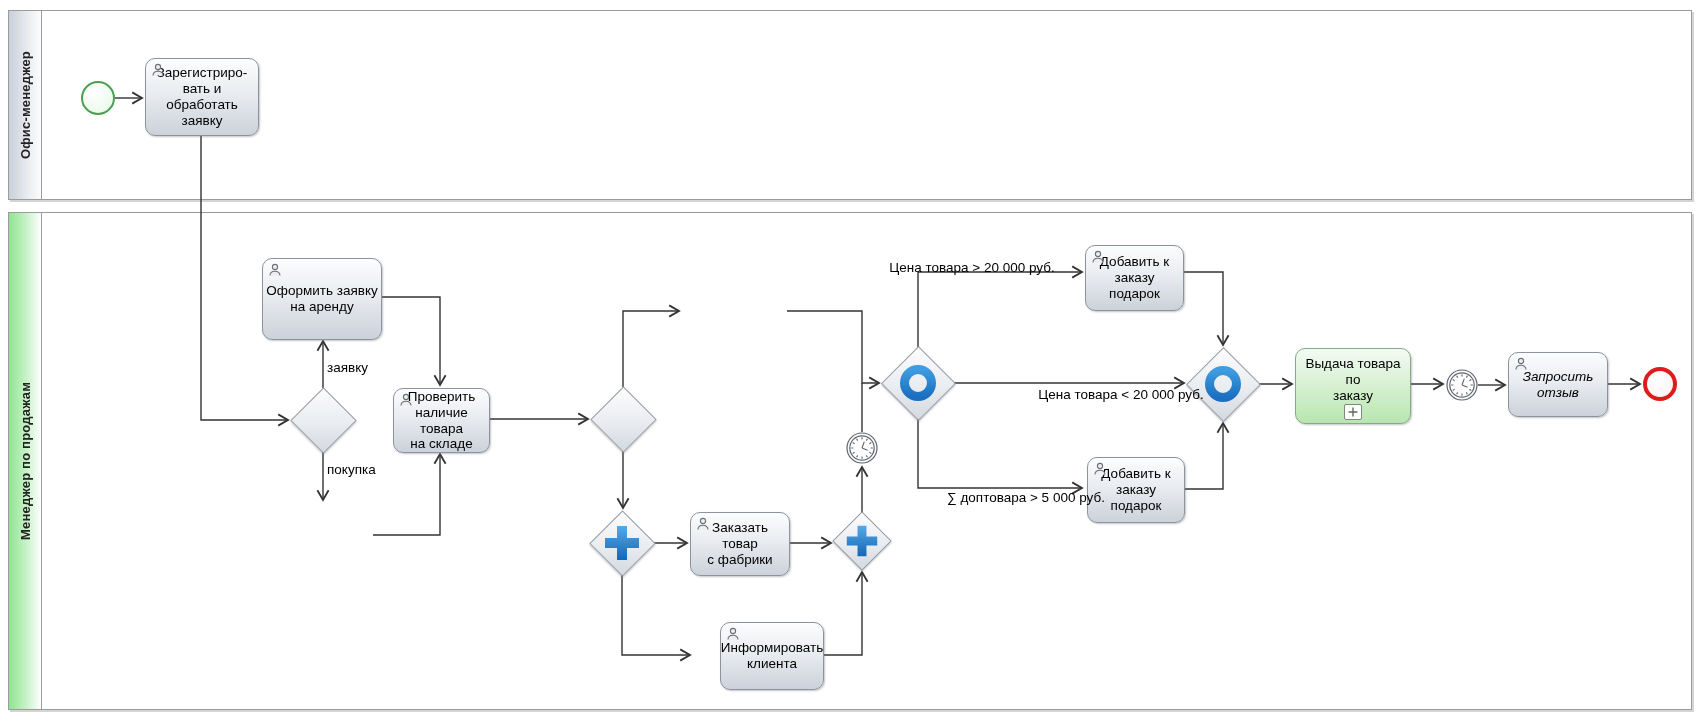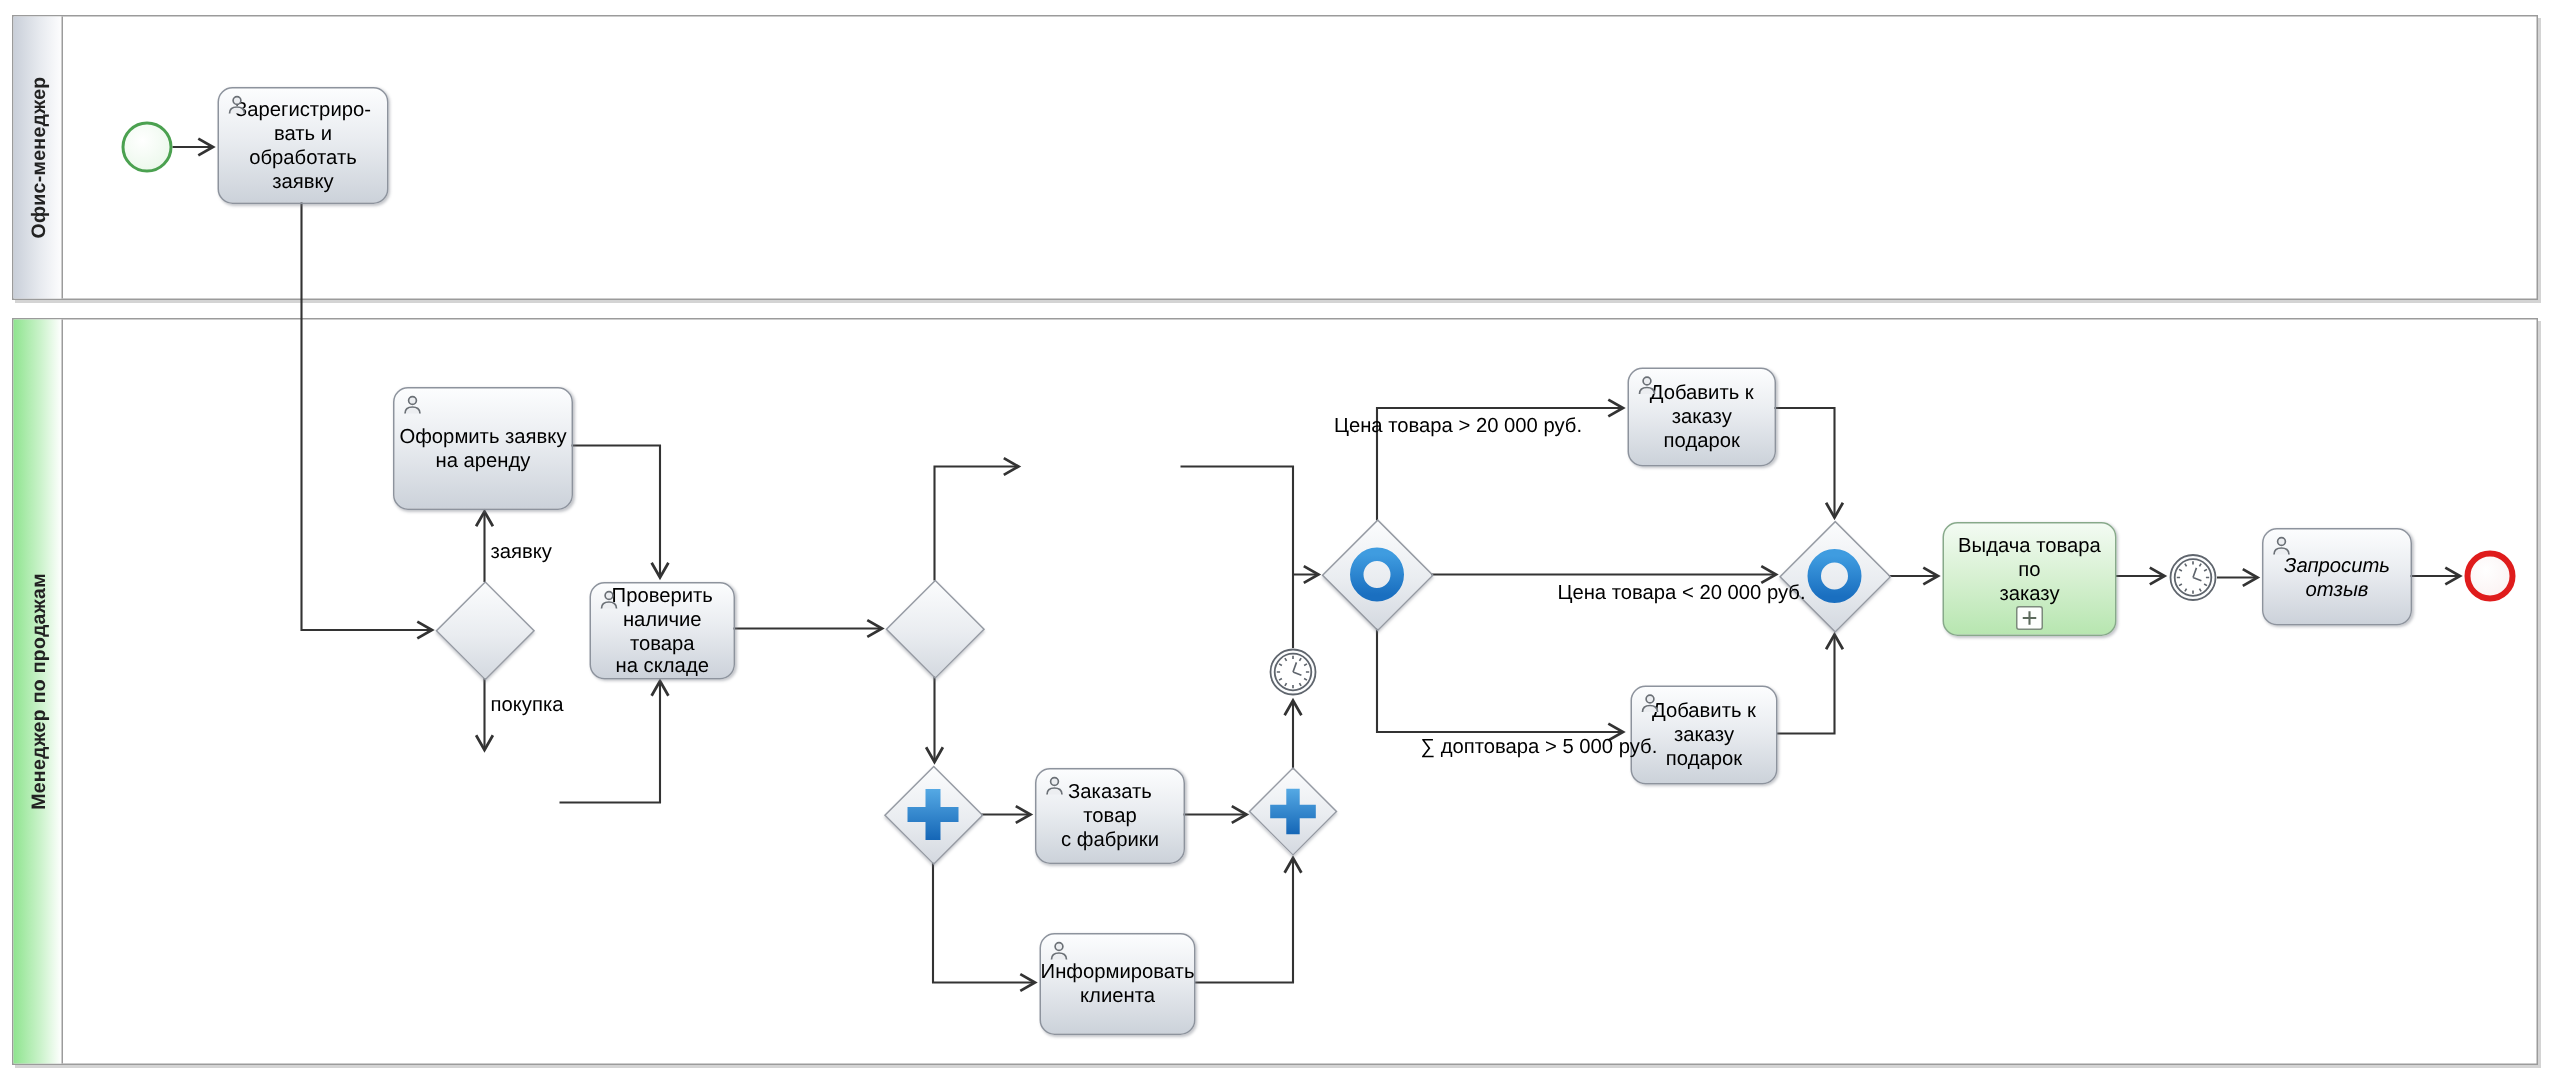--- a/index.html
+++ b/index.html
@@ -131,21 +131,21 @@
 
   <div class="task node" style="left:690px;top:512px;width:98px;height:62px;">
     <svg class="person" width="14" height="14" viewBox="0 0 14 14">
         <circle cx="7" cy="4" r="2.6" fill="#eceef1" stroke="#6b7076" stroke-width="1.1"></circle>
         <path d="M2 12.6 C2 9.6 4.2 8.3 7 8.3 S12 9.6 12 12.6" fill="#eceef1" stroke="#6b7076" stroke-width="1.1"></path>
       </svg>
     <span class="task-label">Заказать товар
 с фабрики</span>
   </div>
 
-  <div class="task node" style="left:693px;top:622px;width:102px;height:66px;">
+  <div class="task node" style="left:720px;top:622px;width:102px;height:66px;">
     <svg class="person" width="14" height="14" viewBox="0 0 14 14">
         <circle cx="7" cy="4" r="2.6" fill="#eceef1" stroke="#6b7076" stroke-width="1.1"></circle>
         <path d="M2 12.6 C2 9.6 4.2 8.3 7 8.3 S12 9.6 12 12.6" fill="#eceef1" stroke="#6b7076" stroke-width="1.1"></path>
       </svg>
     <span class="task-label">Информировать
 клиента</span>
   </div>
 
   <div class="task node" style="left:1085px;top:245px;width:97px;height:64px;">
     <svg class="person" width="14" height="14" viewBox="0 0 14 14">
@@ -258,17 +258,17 @@
     <circle cx="16" cy="16" r="12.2" fill="#fff" stroke="#5f656d" stroke-width="1.2"></circle>
     <g stroke="#5f656d" stroke-width="1.1">
       <path d="M16 5.2 V7.4 M26.8 16 H24.6 M16 26.8 V24.6 M5.2 16 H7.4"></path>
       <path d="M21.4 6.7 L20.3 8.6 M25.3 10.6 L23.4 11.7 M25.3 21.4 L23.4 20.3 M21.4 25.3 L20.3 23.4 M10.6 25.3 L11.7 23.4 M6.7 21.4 L8.6 20.3 M6.7 10.6 L8.6 11.7 M10.6 6.7 L11.7 8.6"></path>
       <path d="M16 16 L18.3 9.6 M16 16 L21.6 18.2"></path>
     </g>
   </svg>
 
   <div class="edge-label" style="left:327px;top:360px;">заявку</div>
   <div class="edge-label" style="left:327px;top:462px;">покупка</div>
-  <div class="edge-label center" style="left:864px;top:276px;width:216px;text-align:center;">Цена товара &gt; 20 000 руб.</div>
+  <div class="edge-label center" style="left:864px;top:260px;width:216px;text-align:center;">Цена товара &gt; 20 000 руб.</div>
   <div class="edge-label center" style="left:1016px;top:387px;width:210px;">Цена товара &lt; 20 000 руб.</div>
   <div class="edge-label center" style="left:924px;top:490px;width:204px;">∑ доптовара &gt; 5 000 руб.</div>
 
 </div>
 
 </body></html>

